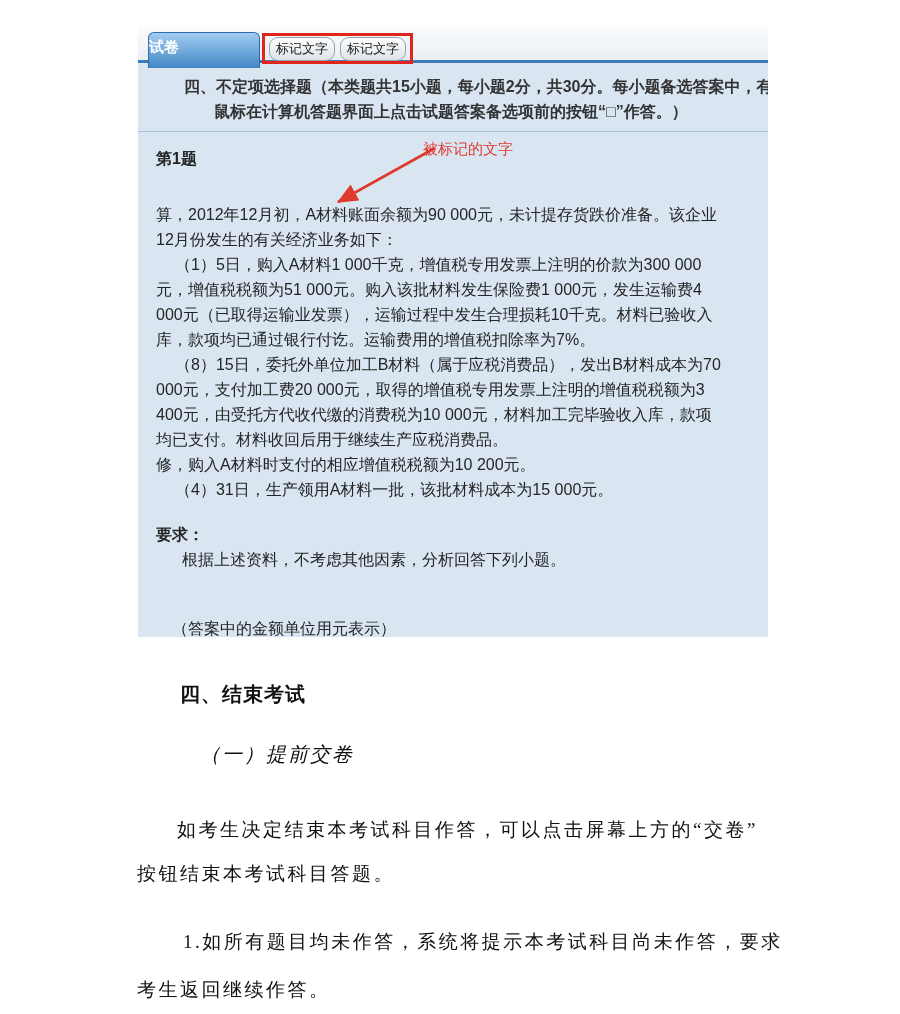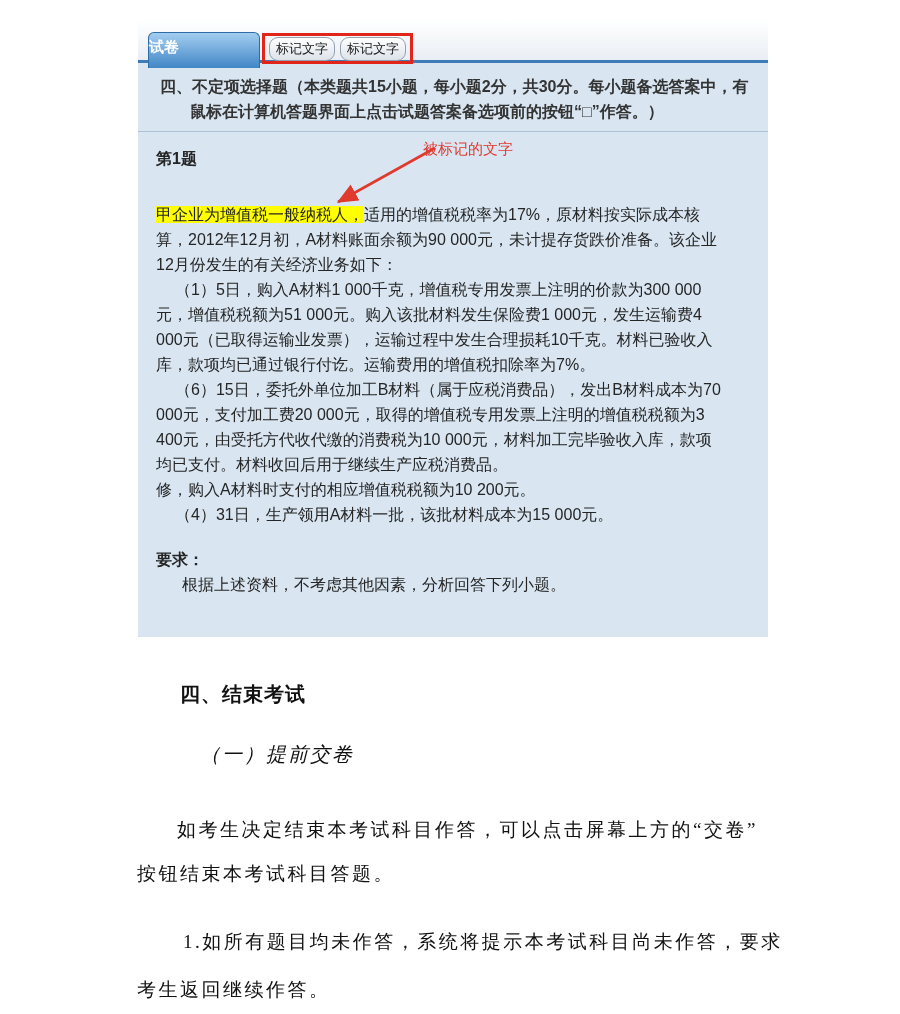--- a/index.html
+++ b/index.html
@@ -4,21 +4,21 @@
 <style>
   *{box-sizing:border-box;margin:0;padding:0;}
   html,body{width:900px;height:1014px;background:#ffffff;font-family:"Liberation Sans","DejaVu Sans",sans-serif;position:relative;}
 
   
   .shot{position:absolute;left:138px;top:20px;width:630px;height:617px;background:#d9e6f2;overflow:hidden;}
   .tabbar{position:absolute;left:0;top:0;width:100%;height:43px;background:linear-gradient(#ffffff,#e9eef4);border-bottom:3px solid #3e7cb7;}
   .tab{position:absolute;left:10px;top:12px;width:112px;height:36px;background:linear-gradient(#a3cdf0,#4186c6);border:1px solid #2d6ca8;border-bottom:none;border-radius:6px 6px 0 0;color:#fff;font-weight:bold;font-size:15px;line-height:27px;}
   .redbox{position:absolute;left:124px;top:13px;height:31px;border:3px solid #e1251b;display:flex;gap:5px;align-items:center;padding:0 4px;z-index:2;}
   .btn{background:linear-gradient(#fefefe,#dde3ea);border:1px solid #93a1b0;border-radius:9px;font-size:13px;padding:2px 6px;color:#1a1a1a;white-space:nowrap;}
-  .header-band{position:absolute;left:0;top:43px;width:100%;height:69px;border-bottom:1px solid #a9c2da;font-size:16px;font-weight:600;color:#333;line-height:25px;padding-top:11px;white-space:nowrap;overflow:hidden;}
+  .header-band{position:absolute;left:0;top:43px;width:100%;height:69px;border-bottom:1px solid #a9c2da;font-size:16px;font-weight:600;color:#333;line-height:25px;padding-top:11px;white-space:nowrap;overflow:hidden;padding-left:24px;}
   .h1{padding-left:22px;}
   .h2{padding-left:52px;}
   .content{position:absolute;left:0;top:113px;width:100%;padding:16px 12px 0 18px;font-size:16px;color:#252525;}
   .qno{font-weight:bold;margin-bottom:32px;}
   .ln{line-height:25px;height:25px;white-space:nowrap;overflow:hidden;}
   .ind{padding-left:19px;}
   .ind2{padding-left:26px;}
   .ind3{padding-left:16px;margin-top:44px;}
   .hl{background:#ffff00;}
   .bold{font-weight:bold;margin-top:20px;}
@@ -58,28 +58,27 @@
     <defs>
       <marker id="ah" markerWidth="9" markerHeight="8" refX="7.5" refY="3.5" orient="auto">
         <path d="M0,0 L8,3.5 L0,7 Z" fill="#e0392e"></path>
       </marker>
     </defs>
     <line x1="119" y1="16" x2="22" y2="70" stroke="#e0392e" stroke-width="2.6" marker-end="url(#ah)"></line>
   </svg>
 
   <div class="content">
     <div class="qno">第1题</div>
-    <div class="ln"><span class="hl">甲企业为增值税一般纳税人，</span><span>适用的增值税税率为17%，原材料按实际成本核</span></div>
     <div class="ln">算，2012年12月初，A材料账面余额为90 000元，未计提存货跌价准备。该企业</div>
     <div class="ln">12月份发生的有关经济业务如下：</div>
     <div class="ln ind">（1）5日，购入A材料1 000千克，增值税专用发票上注明的价款为300 000</div>
     <div class="ln">元，增值税税额为51 000元。购入该批材料发生保险费1 000元，发生运输费4</div>
     <div class="ln">000元（已取得运输业发票），运输过程中发生合理损耗10千克。材料已验收入</div>
     <div class="ln">库，款项均已通过银行付讫。运输费用的增值税扣除率为7%。</div>
-    <div class="ln ind">（6）15日，委托外单位加工B材料（属于应税消费品），发出B材料成本为70</div>
+    <div class="ln ind">（8）15日，委托外单位加工B材料（属于应税消费品），发出B材料成本为70</div>
     <div class="ln">000元，支付加工费20 000元，取得的增值税专用发票上注明的增值税税额为3</div>
     <div class="ln">400元，由受托方代收代缴的消费税为10 000元，材料加工完毕验收入库，款项</div>
     <div class="ln">均已支付。材料收回后用于继续生产应税消费品。</div>
     <div class="ln">修，购入A材料时支付的相应增值税税额为10 200元。</div>
     <div class="ln ind">（4）31日，生产领用A材料一批，该批材料成本为15 000元。</div>
     <div class="ln bold">要求：</div>
     <div class="ln ind2">根据上述资料，不考虑其他因素，分析回答下列小题。</div>
     <div class="ln ind3">（答案中的金额单位用元表示）</div>
   </div>
 </div>

